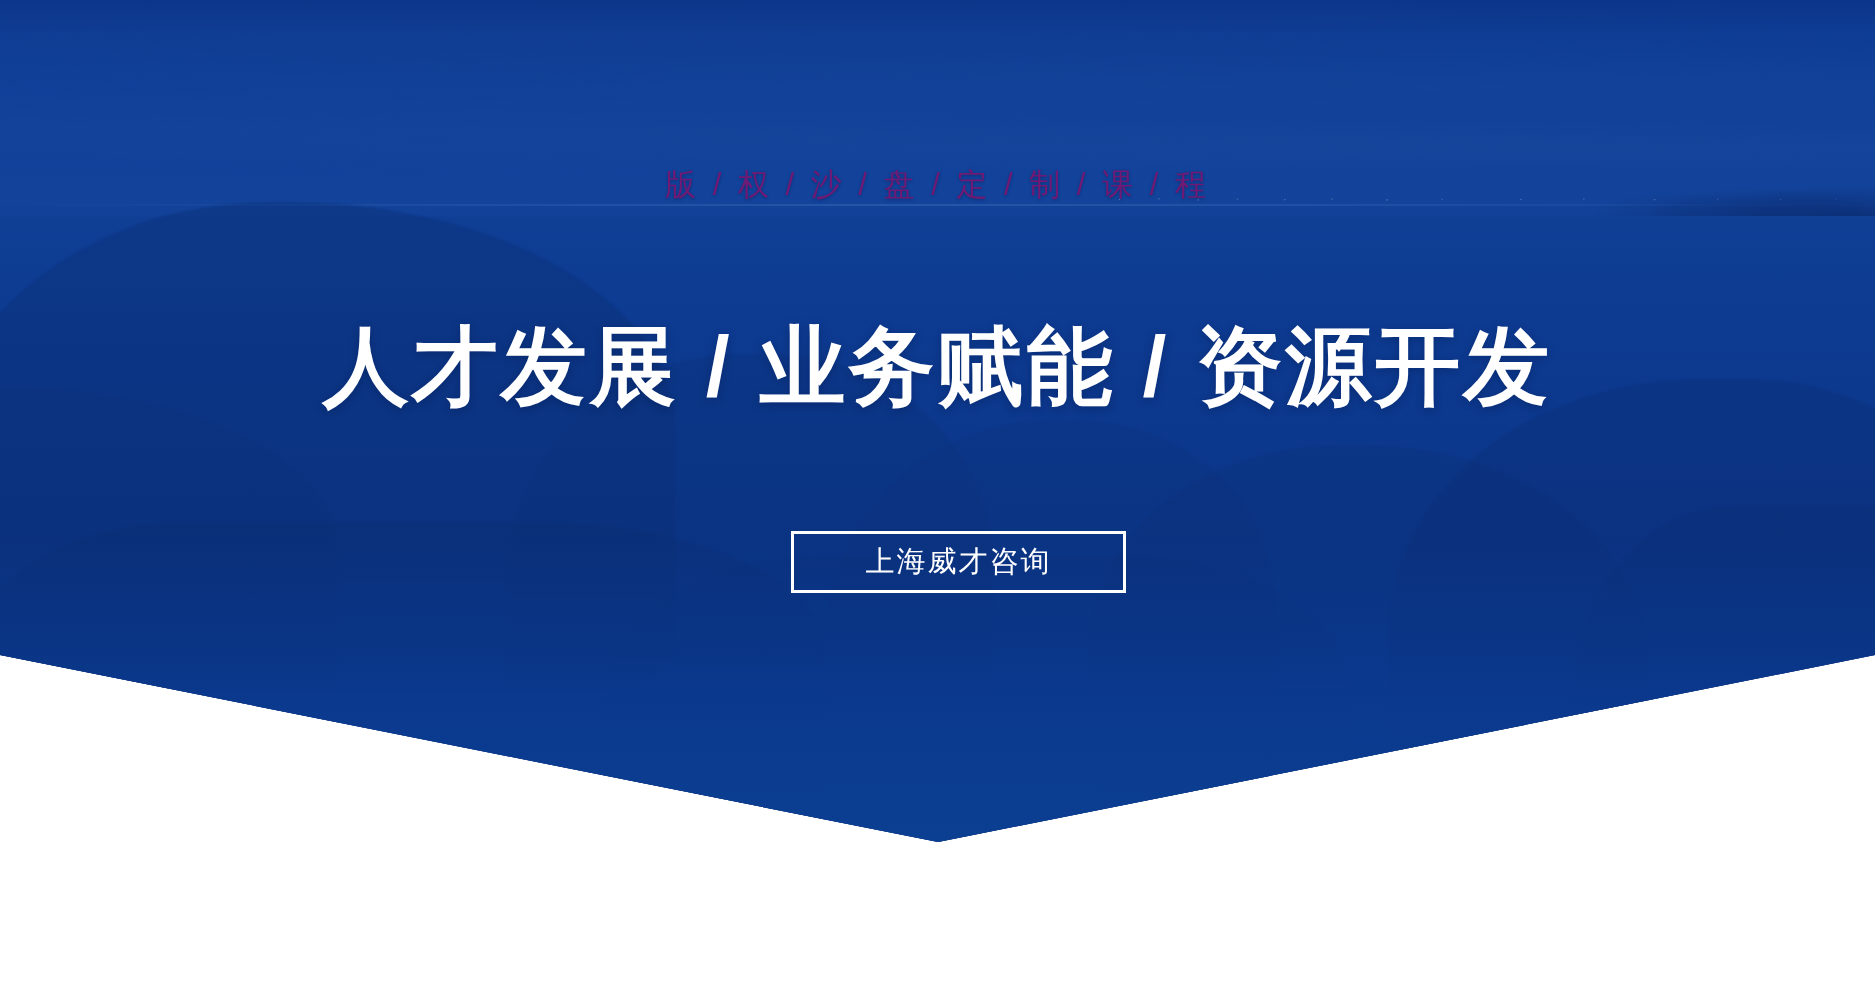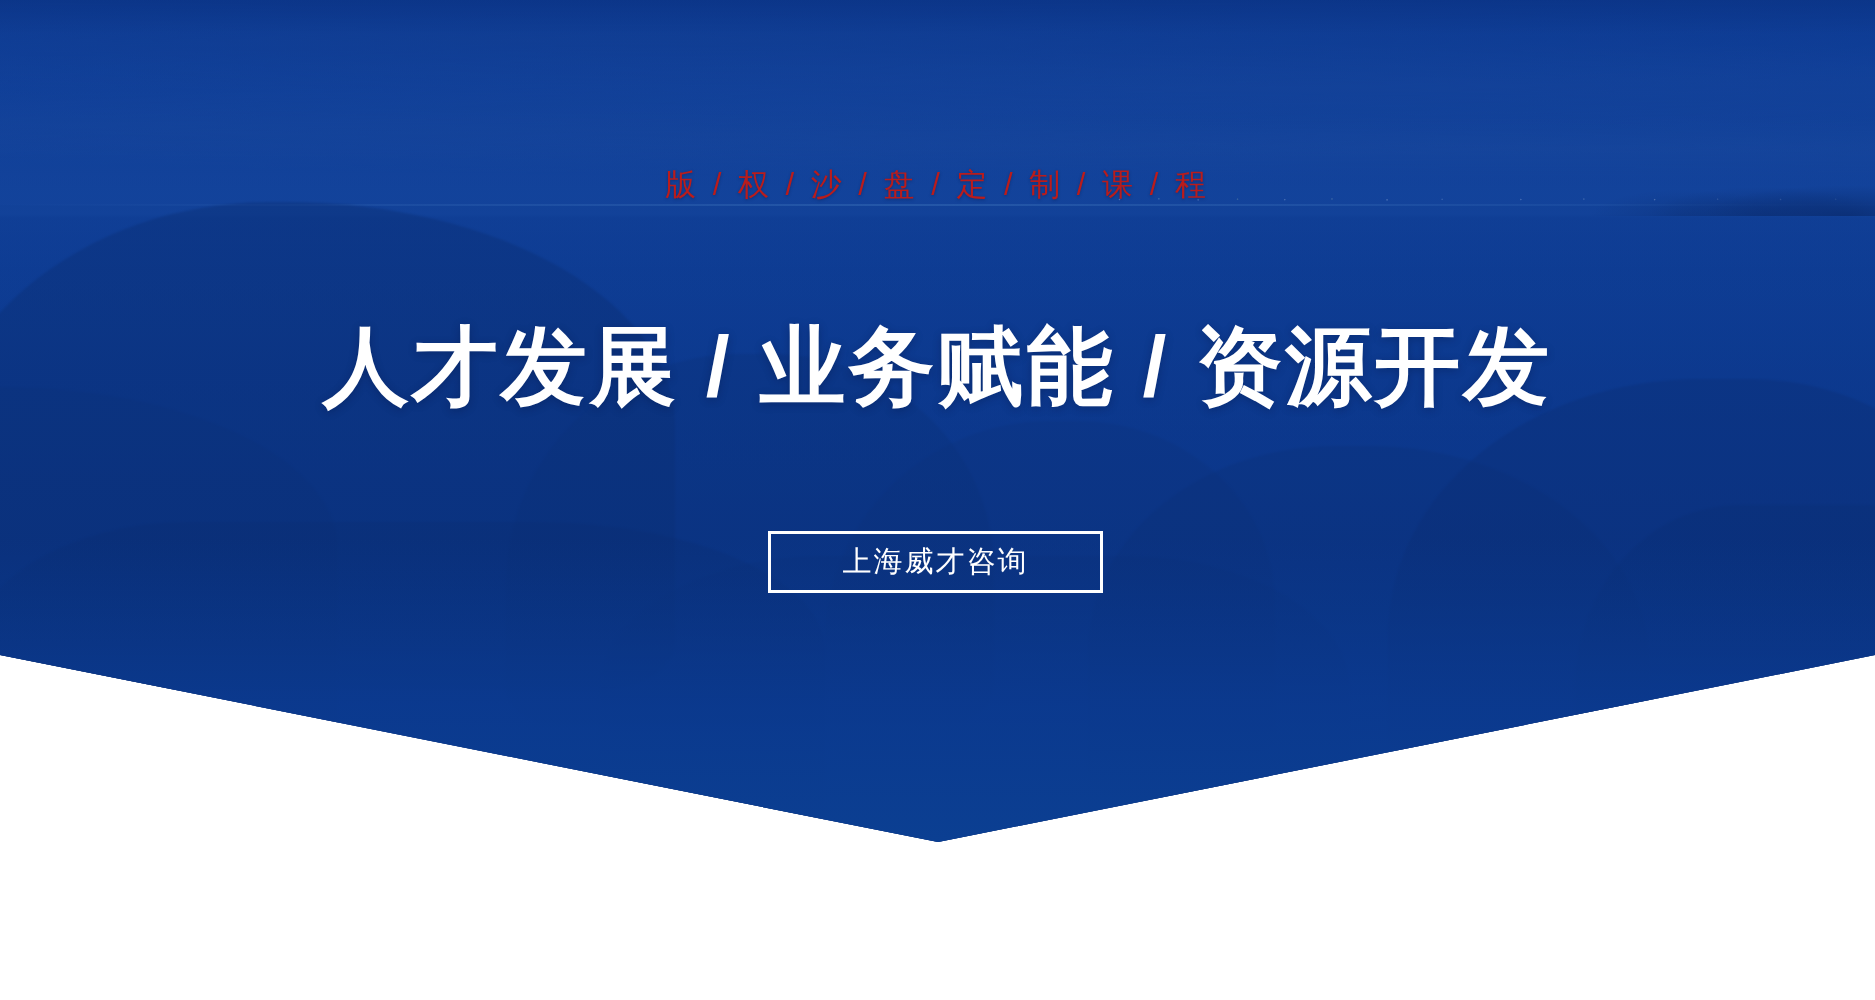--- a/index.html
+++ b/index.html
@@ -158,21 +158,21 @@
   .wash2 {
     position:absolute; left:0; bottom:0; width:100%; height:36%;
     background:linear-gradient(180deg, rgba(10,60,150,0) 0%, rgba(11,60,148,.75) 55%, #0b3f92 100%);
   }
 
   
   .subtitle {
     position:absolute;
     left:0; top:166px; width:100%;
     text-align:center;
-    color:#b91c1c;
+    color:#701a75;
     font-size:31px;
     font-weight:400;
     letter-spacing:4px;
     line-height:1.2;
     white-space:nowrap;
     text-shadow:0 1px 3px rgba(0,20,60,.35);
   }
 
   .maintitle {
     position:absolute;
@@ -182,21 +182,21 @@
     font-size:86px;
     font-weight:bold;
     letter-spacing:3px;
     line-height:1.08;
     white-space:nowrap;
     text-shadow:0 2px 8px rgba(0,18,56,.30);
   }
 
   .cta {
     position:absolute;
-    left:768px; top:531px;
+    left:791px; top:531px;
     width:335px; height:62px;
     border:3px solid #ffffff;
     display:flex;
     align-items:center;
     justify-content:center;
     color:#ffffff;
     font-size:29px;
     font-weight:400;
     letter-spacing:2px;
     white-space:nowrap;

